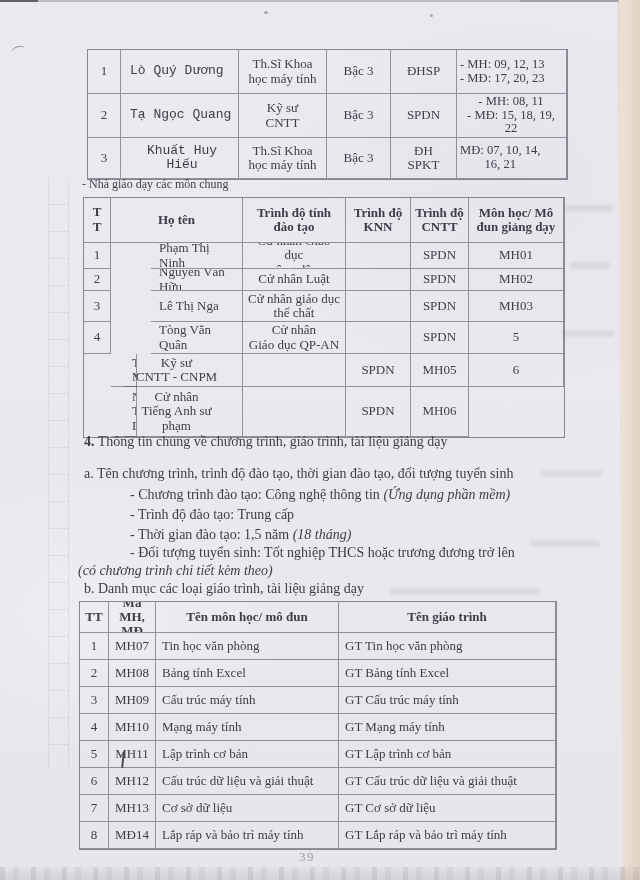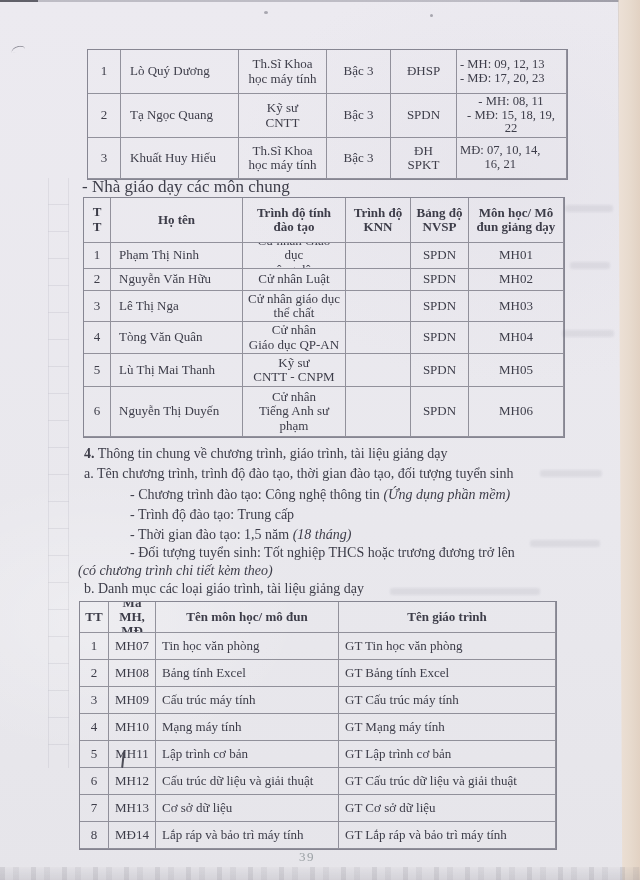--- a/index.html
+++ b/index.html
@@ -35,31 +35,31 @@
   
   .tbl{position:absolute;display:grid;border:1px solid rgba(72,72,88,.62);
        font-size:13px;line-height:1.08;}
   .cell{border-right:1px solid rgba(72,72,88,.55);border-bottom:1px solid rgba(72,72,88,.55);
         display:flex;align-items:center;justify-content:center;text-align:center;
         padding:1px 4px;white-space:pre-line;box-sizing:border-box;overflow:hidden;}
   .tbl .cell:nth-last-child(-n+0){border-bottom:none;}
   .hdr{font-weight:bold;}
   .tbl1{left:87px;top:49px;grid-template-columns:33px 118px 88px 64px 66px 110px;
         grid-template-rows:44px 44px 41px;}
-  .tbl1 .k-name{justify-content:flex-start;text-align:right;padding-left:9px;}
+  .tbl1 .k-name{justify-content:flex-start;text-align:center;padding-left:9px;font-family:Liberation Mono, monospace;}
   .tbl1 .k-codes{justify-content:flex-start;text-align:center;padding-left:3px;font-size:12.6px;}
   .tbl2{left:83px;top:197px;grid-template-columns:27px 132px 103px 65px 58px 95px;
         grid-template-rows:45px 26px 22px 31px 32px 33px 50px;}
-  .tbl2 .k-name{justify-content:flex-start;text-align:left;padding-left:8px;}
+  .tbl2 .k-name{justify-content:flex-start;text-align:left;padding-left:8px;margin-left:40px;}
   .tbl2 .hdr-tt span{display:inline-block;width:11px;word-break:break-all;line-height:1.15;}
   .tbl3{left:79px;top:601px;grid-template-columns:29px 47px 183px 217px;
         grid-template-rows:31px repeat(8,27px);}
   .tbl3 .k-subject,.tbl3 .k-textbook{justify-content:flex-start;text-align:center;padding-left:6px;}
   
-  .caption{position:absolute;left:82px;top:177px;font-size:17px;}
+  .caption{position:absolute;left:82px;top:177px;font-size:12px;}
   .txt{position:absolute;font-size:14px;white-space:nowrap;}
   .b{font-weight:bold;}
   .i{font-style:italic;}
   .pageno{position:absolute;left:299px;top:849px;font-size:13px;letter-spacing:1.5px;
         color:#9aa0a4;}
 </style>
 </head>
 <body>
 
 <div class="page">
@@ -106,21 +106,21 @@
       <div class="cell k-codes">MĐ: 07, 10, 14,
 16, 21</div>
     </div>
 
   <div class="caption">- Nhà giáo dạy các môn chung</div>
   <div class="tbl tbl2">
     <div class="cell hdr hdr-tt"><span>TT</span></div>
     <div class="cell hdr">Họ tên</div>
     <div class="cell hdr">Trình độ tính đào tạo</div>
     <div class="cell hdr">Trình độ KNN</div>
-    <div class="cell hdr">Bảng độ NVSP</div>
+    <div class="cell hdr">Trình độ CNTT</div>
     <div class="cell hdr">Môn học/ Mô đun giảng dạy</div>
   <div class="cell k-no">1</div>
       <div class="cell k-name">Phạm Thị Ninh</div>
       <div class="cell k-degree">Cử nhân Giáo dục
 công dân</div>
       <div class="cell k-knn"></div>
       <div class="cell k-nvsp">SPDN</div>
       <div class="cell k-mh">MH01</div>
       <div class="cell k-no">2</div>
       <div class="cell k-name">Nguyễn Văn Hữu</div>
@@ -134,39 +134,38 @@
 thể chất</div>
       <div class="cell k-knn"></div>
       <div class="cell k-nvsp">SPDN</div>
       <div class="cell k-mh">MH03</div>
       <div class="cell k-no">4</div>
       <div class="cell k-name">Tòng Văn Quân</div>
       <div class="cell k-degree">Cử nhân
 Giáo dục QP-AN</div>
       <div class="cell k-knn"></div>
       <div class="cell k-nvsp">SPDN</div>
-      <div class="cell k-mh">MH04</div>
       <div class="cell k-no">5</div>
       <div class="cell k-name">Lù Thị Mai Thanh</div>
       <div class="cell k-degree">Kỹ sư
 CNTT - CNPM</div>
       <div class="cell k-knn"></div>
       <div class="cell k-nvsp">SPDN</div>
       <div class="cell k-mh">MH05</div>
       <div class="cell k-no">6</div>
       <div class="cell k-name">Nguyễn Thị Duyến</div>
       <div class="cell k-degree">Cử nhân
 Tiếng Anh sư
 phạm</div>
       <div class="cell k-knn"></div>
       <div class="cell k-nvsp">SPDN</div>
       <div class="cell k-mh">MH06</div>
     </div>
 
-  <div class="txt" style="left:84px;top:446px;text-align:right;"><span class="b">4.</span><span> Thông tin chung về chương trình, giáo trình, tài liệu giảng dạy</span></div>
+  <div class="txt" style="left:84px;top:434px;text-align:right;"><span class="b">4.</span><span> Thông tin chung về chương trình, giáo trình, tài liệu giảng dạy</span></div>
   <div class="txt" style="left:84px;top:466px;">a. Tên chương trình, trình độ đào tạo, thời gian đào tạo, đối tượng tuyển sinh</div>
   <div class="txt" style="left:130px;top:487px;text-align:right;"><span>- Chương trình đào tạo: Công nghệ thông tin </span><span class="i">(Ứng dụng phần mềm)</span></div>
   <div class="txt" style="left:130px;top:507px;"><span>- Trình độ đào tạo: Trung cấp</span><span class="i"></span></div>
   <div class="txt" style="left:130px;top:527px;"><span>- Thời gian đào tạo: 1,5 năm </span><span class="i">(18 tháng)</span></div>
   <div class="txt i" style="left:78px;top:563px;">(có chương trình chi tiết kèm theo)</div>
   <div class="txt" style="left:130px;top:545px;"><span>- Đối tượng tuyển sinh: Tốt nghiệp THCS hoặc trương đương trở lên</span><span class="i"></span></div>
   <div class="txt" style="left:84px;top:581px;">b. Danh mục các loại giáo trình, tài liệu giảng dạy</div>
 
   <div class="tbl tbl3">
     <div class="cell hdr">TT</div>

